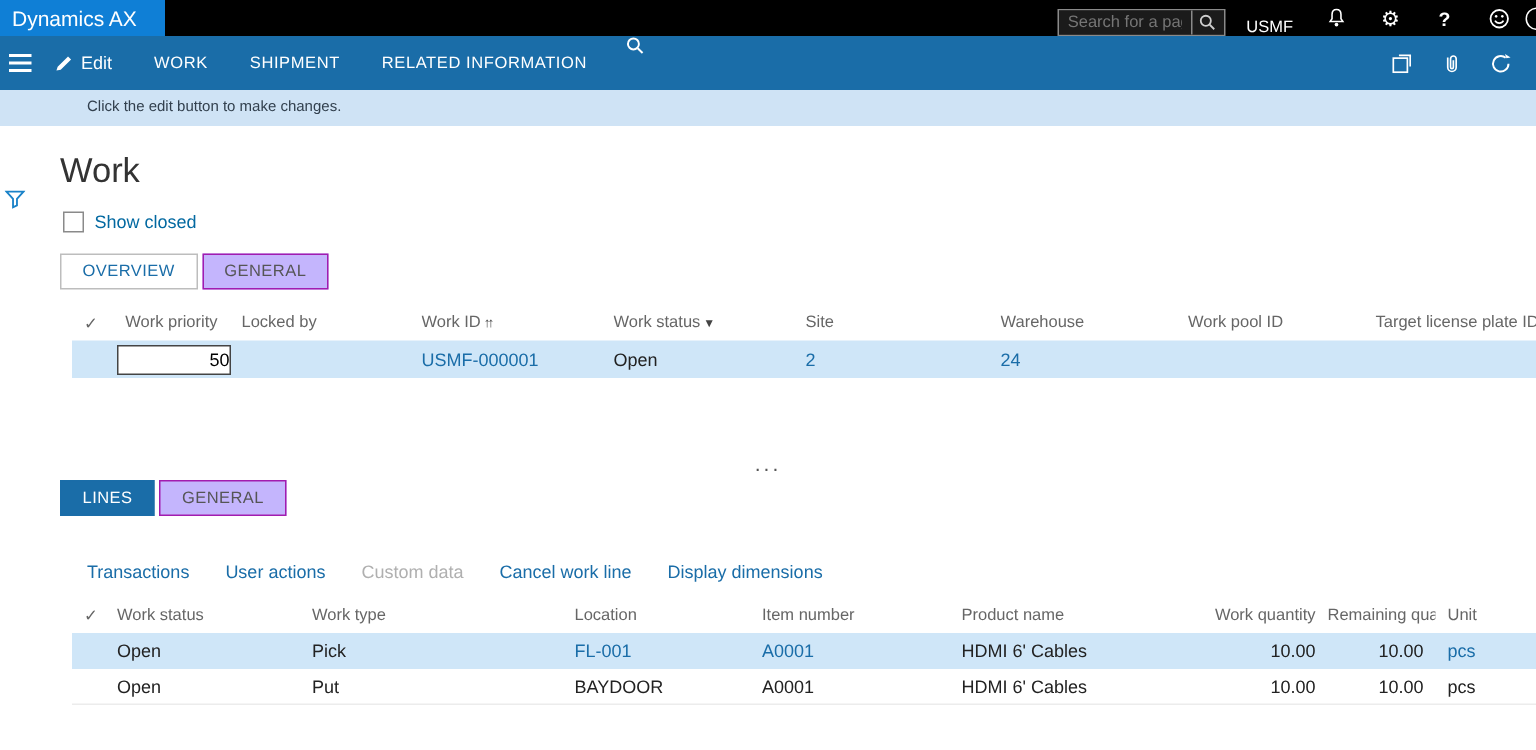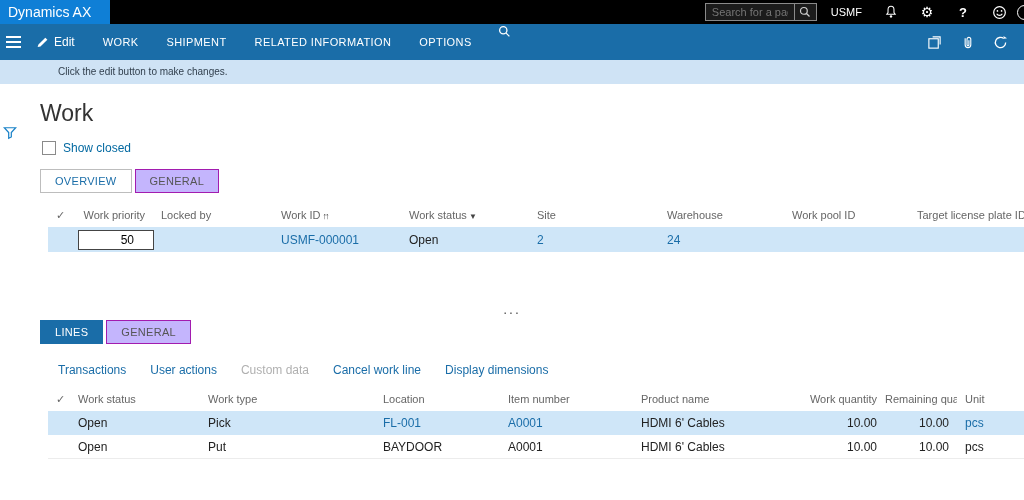--- a/index.html
+++ b/index.html
@@ -1,20 +1,20 @@
 <!DOCTYPE html>
 <html><head>
 <meta charset="utf-8">
 <style>
   * { box-sizing: border-box; margin: 0; padding: 0; }
   html,body { width:1024px; height:500px; overflow:hidden; background:#fff;
               font-family:"Liberation Sans", sans-serif; }
 
   
-  .topbar { height:24px; background:#000; display:flex; align-items:center; color:#fff; position:relative; overflow:hidden; }
+  .topbar { height:24px; background:#000; display:flex; align-items:flex-end; color:#fff; position:relative; overflow:hidden; }
   .brand { background:#0f7fd6; height:24px; line-height:24px; padding:0 10px 0 8px; width:110px; font-size:14px; color:#fff; cursor:pointer; }
   .topbar-spacer { flex:1; }
   .searchbox { display:flex; align-items:stretch; height:18px; margin-right:14px; border:1px solid #8a8a8a; }
   .searchbox input { background:#1b1b1b; border:0; outline:none; color:#bfbfbf; font-size:11px; width:88px; padding:0 6px; font-family:"Liberation Sans",sans-serif; }
   .searchbox .sbtn { width:22px; border-left:1px solid #8a8a8a; background:#1b1b1b; display:flex; align-items:center; justify-content:center; cursor:pointer; }
   .company { font-size:11px; margin-right:18px; cursor:pointer; }
   .top-icon { width:22px; height:24px; display:flex; align-items:center; justify-content:center; margin-right:14px; cursor:pointer; font-size:14px; color:#fff; }
   .partial-circle { position:absolute; right:-8px; top:5px; width:15px; height:15px; border:1.5px solid #fff; border-radius:50%; }
 
   
@@ -50,28 +50,28 @@
   .grid-overview .grow { display:grid; grid-template-columns:30px 75px 128px 128px 128px 130px 125px 125px 1fr; align-items:center; }
   .grid-lines .grow    { display:grid; grid-template-columns:30px 130px 175px 125px 133px 159px 85px 72px 1fr; align-items:center; }
   .ghead { height:24px; margin-top:10px; }
   .ghead .cell { font-size:11px; color:#666; white-space:nowrap; overflow:hidden; }
   .cell { padding-right:8px; font-size:12px; color:#222; white-space:nowrap; }
   .r { text-align:right; }
   .checkcell { color:#555; font-size:11px; padding-left:8px; }
   .rowsel { background:#cfe6f8; }
   .grow.datarow { height:25px; cursor:pointer; }
   .link { color:#1a6da8; cursor:pointer; }
-  .priority-input { width:76px; height:20px; border:1px solid #444; font-size:12px; text-align:right; padding:0 19px; font-family:"Liberation Sans",sans-serif; outline:none; }
+  .priority-input { width:76px; height:20px; border:1px solid #444; font-size:12px; text-align:right; padding:0 0; font-family:"Liberation Sans",sans-serif; outline:none; }
   .sort { font-size:9px; color:#444; margin-left:2px; letter-spacing:-2px; }
   .filt { font-size:8px; color:#444; margin-left:2px; }
   .row2 { border-bottom:1px solid #ececec; }
 
   .splitter { text-align:center; color:#555; font-size:14px; letter-spacing:2px; margin:52px 0 6px 0; line-height:10px; cursor:row-resize; }
 
-  .actions { display:flex; gap:24px; margin:19px 0 0 58px; }
+  .actions { display:flex; gap:24px; margin:30px 0 0 58px; }
   .actions .alink { font-size:12px; color:#1a6da8; cursor:pointer; }
   .actions .alink.disabled { color:#b0b0b0; cursor:default; }
 </style>
 </head>
 <body>
 
 <div class="topbar">
   <div class="brand">Dynamics AX</div>
   <div class="topbar-spacer"></div>
 
@@ -124,21 +124,20 @@
   <div class="edit">
     <svg width="13" height="13" viewBox="0 0 16 16">
         <path d="M2 13.5 L3 10.5 L10.5 3 L13 5.5 L5.5 13 Z M11.5 2 L14 4.5 L12.8 5.7 L10.3 3.2 Z" fill="#fff"></path>
       </svg>
     <span>Edit</span>
   </div>
 
   <div class="menu-item">WORK</div>
   <div class="menu-item">SHIPMENT</div>
   <div class="menu-item">RELATED INFORMATION</div>
-  <div class="menu-item">OPTIONS</div>
 
   <div class="nav-search">
     <svg width="13" height="13" viewBox="0 0 16 16">
         <circle cx="6.5" cy="6.5" r="4.5" fill="none" stroke="#fff" stroke-width="1.6"></circle>
         <line x1="10" y1="10" x2="14" y2="14" stroke="#fff" stroke-width="1.6"></line>
       </svg>
   </div>
 
   <div class="nav-right">
     <span>

